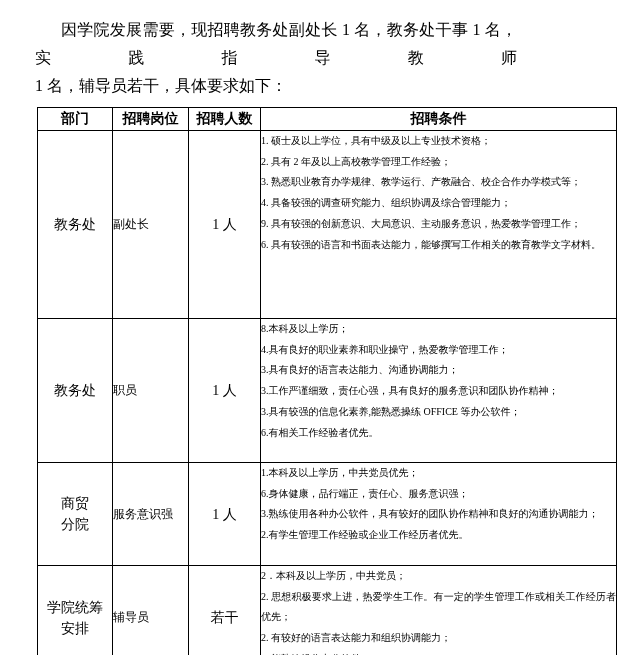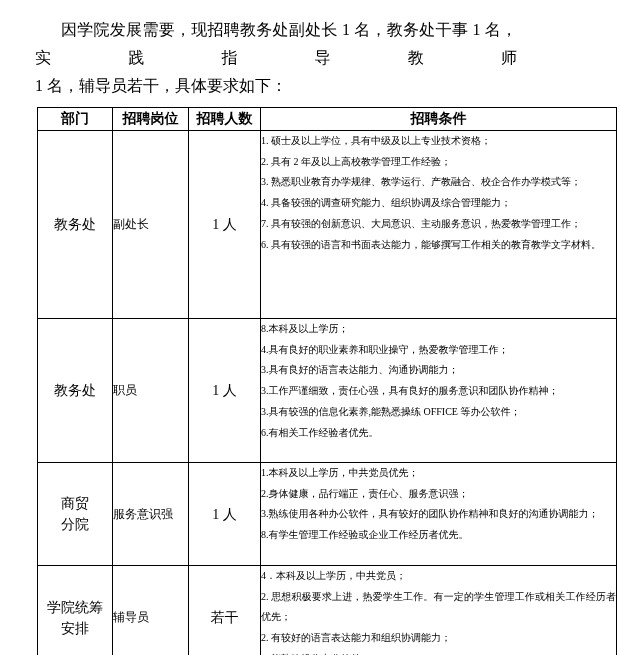--- a/index.html
+++ b/index.html
@@ -107,21 +107,21 @@
     <tbody>
       <tr class="row-1">
         <td class="dept-cell">教务处</td>
         <td class="pos-cell">副处长</td>
         <td class="count-cell">1 人</td>
         <td class="req-cell">
           <div class="req-item">1. 硕士及以上学位，具有中级及以上专业技术资格；</div>
           <div class="req-item">2. 具有 2 年及以上高校教学管理工作经验；</div>
           <div class="req-item">3. 熟悉职业教育办学规律、教学运行、产教融合、校企合作办学模式等；</div>
           <div class="req-item">4. 具备较强的调查研究能力、组织协调及综合管理能力；</div>
-          <div class="req-item">7. 具有较强的创新意识、大局意识、主动服务意识，热爱教学管理工作；</div>
+          <div class="req-item">9. 具有较强的创新意识、大局意识、主动服务意识，热爱教学管理工作；</div>
           <div class="req-item">6. 具有较强的语言和书面表达能力，能够撰写工作相关的教育教学文字材料。</div>
         </td>
       </tr>
       <tr class="row-2">
         <td class="dept-cell">教务处</td>
         <td class="pos-cell">职员</td>
         <td class="count-cell">1 人</td>
         <td class="req-cell">
           <div class="req-item">8.本科及以上学历；</div>
           <div class="req-item">4.具有良好的职业素养和职业操守，热爱教学管理工作；</div>
@@ -131,32 +131,32 @@
           <div class="req-item">6.有相关工作经验者优先。</div>
         </td>
       </tr>
       <tr class="row-3">
         <td class="dept-cell">商贸
 分院</td>
         <td class="pos-cell">服务意识强</td>
         <td class="count-cell">1 人</td>
         <td class="req-cell">
           <div class="req-item">1.本科及以上学历，中共党员优先；</div>
-          <div class="req-item">2.身体健康，品行端正，责任心、服务意识强；</div>
+          <div class="req-item">6.身体健康，品行端正，责任心、服务意识强；</div>
           <div class="req-item">3.熟练使用各种办公软件，具有较好的团队协作精神和良好的沟通协调能力；</div>
-          <div class="req-item">8.有学生管理工作经验或企业工作经历者优先。</div>
+          <div class="req-item">2.有学生管理工作经验或企业工作经历者优先。</div>
         </td>
       </tr>
       <tr class="row-4">
         <td class="dept-cell">学院统筹
 安排</td>
         <td class="pos-cell">辅导员</td>
         <td class="count-cell">若干</td>
         <td class="req-cell">
-          <div class="req-item">4．本科及以上学历，中共党员；</div>
+          <div class="req-item">2．本科及以上学历，中共党员；</div>
           <div class="req-item">2. 思想积极要求上进，热爱学生工作。有一定的学生管理工作或相关工作经历者优先；</div>
           <div class="req-item">2. 有较好的语言表达能力和组织协调能力；</div>
           <div class="req-item">6. 能熟练操作办公软件。</div>
         </td>
       </tr>
     </tbody>
   </table>
 
 </div>
 

